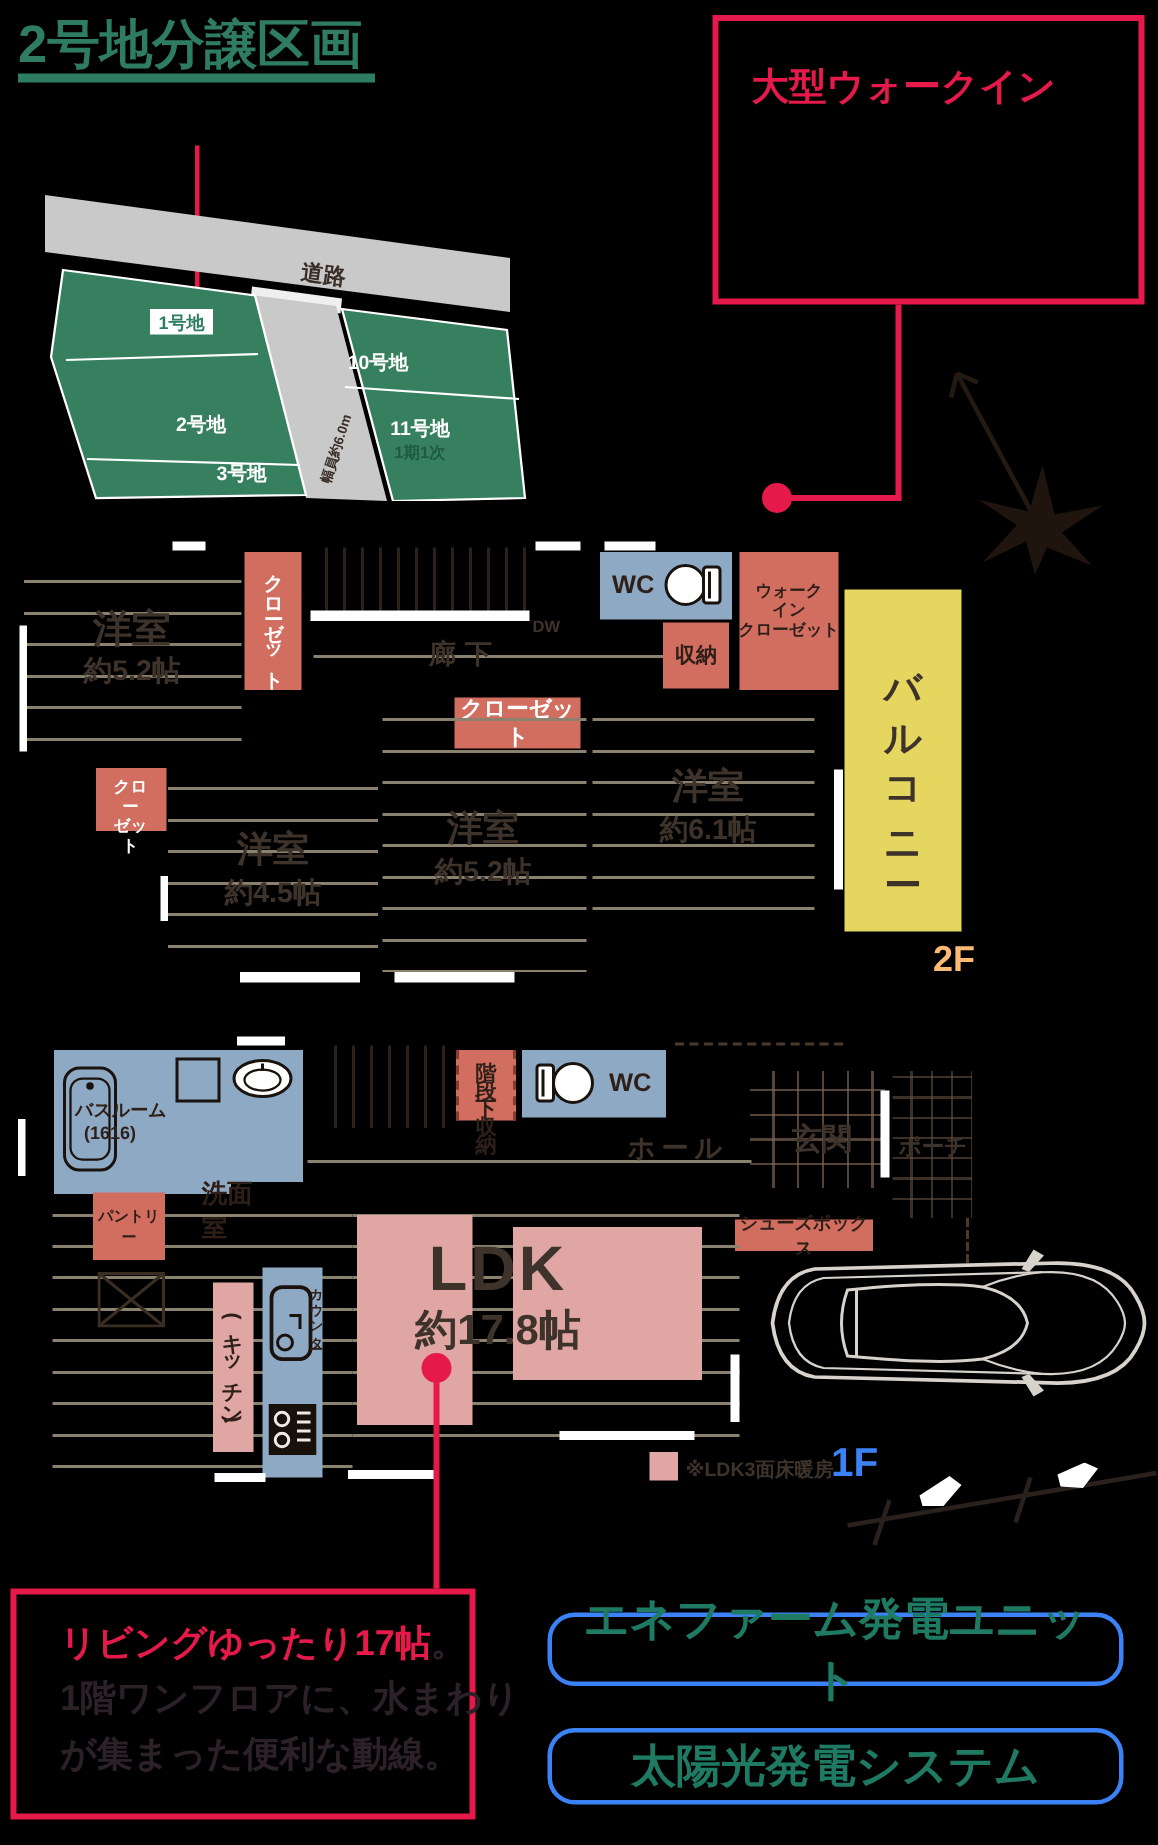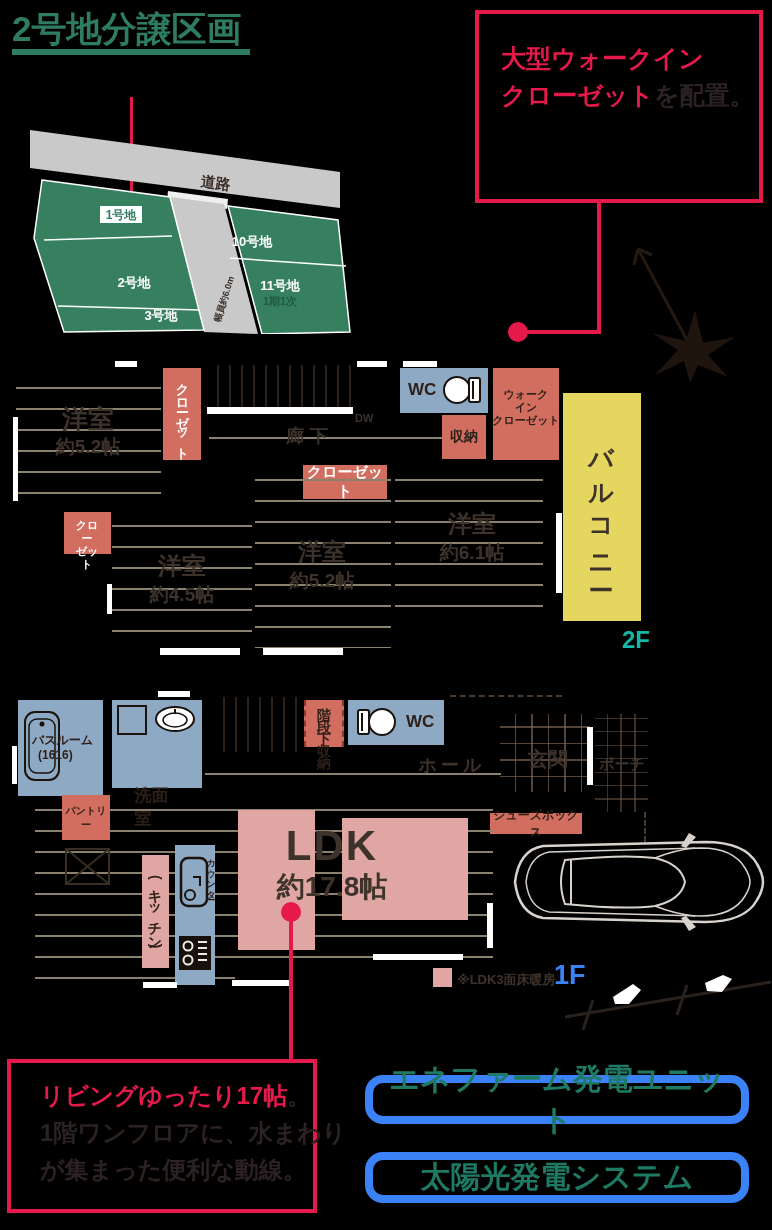--- a/index.html
+++ b/index.html
@@ -23,21 +23,21 @@
   .dk{color:#2b2127;}
   .grn{color:#2e7d63;}
   .pline{background:#e6194b;}
   .pring{border:3px solid #e6194b;border-radius:50%;}
   .pdot{background:#e6194b;border-radius:50%;}
   .cbox{border:4px solid #e6194b;}
   .entile{background-image:repeating-linear-gradient(0deg,transparent 0 15px,rgba(130,105,85,.65) 15px 16.5px),
           repeating-linear-gradient(90deg,transparent 0 15px,rgba(130,105,85,.65) 15px 16.5px);}
   .potile{background-image:repeating-linear-gradient(0deg,transparent 0 12px,rgba(110,88,70,.55) 12px 13.5px),
           repeating-linear-gradient(90deg,transparent 0 12px,rgba(110,88,70,.55) 12px 13.5px);}
-  .gbtn{border:8px solid #3b82f6;border-radius:18px;color:#1e7a63;font-weight:bold;font-size:30px;
+  .gbtn{border:3px solid #3b82f6;border-radius:18px;color:#1e7a63;font-weight:bold;font-size:30px;
         display:flex;align-items:center;justify-content:center;background:transparent;cursor:pointer;
         font-family:"Liberation Sans","DejaVu Sans",sans-serif;text-align:center;}
   .cl-line{white-space:nowrap;}
 </style>
 </head>
 <body>
 
 <div id="canvas">
 
   <div class="abs b grn" style="left:12px;top:6px;font-size:35px;">2号地分譲区画</div>
@@ -62,21 +62,20 @@
     <text x="114" y="165" font-size="13" font-weight="bold" fill="#fff" text-anchor="middle">2号地</text>
     <text x="141" y="198" font-size="13" font-weight="bold" fill="#fff" text-anchor="middle">3号地</text>
     <text x="232" y="124" font-size="13" font-weight="bold" fill="#fff" text-anchor="middle">10号地</text>
     <text x="260" y="168" font-size="13" font-weight="bold" fill="#fff" text-anchor="middle">11号地</text>
     <text x="260" y="183" font-size="11" font-weight="bold" fill="#1f5a41" text-anchor="middle">1期1次</text>
   </svg>
 
   <div class="abs cbox" style="left:475px;top:10px;width:280px;height:185px;">
     <div class="abs b" style="left:22px;top:26px;font-size:25px;line-height:37px;">
       <div class="cl-line"><span class="pk">大型ウォークイン</span></div>
-      <div class="cl-line"><span class="pk">クローゼット</span><span class="dk">を配置。</span></div>
     </div>
   </div>
   <div class="abs pline" style="left:597px;top:203px;width:4px;height:130px;"></div>
   <div class="abs pline" style="left:520px;top:330px;width:81px;height:4px;"></div>
   <div class="abs pdot" style="left:508px;top:322px;width:20px;height:20px;"></div>
 
   <svg class="abs" style="left:600px;top:225px;" width="140" height="160" viewBox="0 0 140 160">
     <g stroke="#241a12" stroke-width="3" fill="none">
       <line x1="95" y1="130" x2="38" y2="24"></line>
       <path d="M38,24 l-4,16 M38,24 l14,6"></path>
@@ -141,26 +140,26 @@
   <div class="abs b dim" style="left:322px;top:568px;font-size:19px;transform:translateX(-50%);">約5.2帖</div>
 
   <div class="abs flo" style="left:395px;top:460px;width:148px;height:163px;"></div>
   <div class="abs b dim" style="left:472px;top:508px;font-size:24px;transform:translateX(-50%);">洋室</div>
   <div class="abs b dim" style="left:472px;top:540px;font-size:19px;transform:translateX(-50%);">約6.1帖</div>
 
   <div class="abs win" style="left:13px;top:417px;width:5px;height:84px;"></div>
   <div class="abs win" style="left:107px;top:584px;width:5px;height:30px;"></div>
   <div class="abs win" style="left:160px;top:648px;width:80px;height:7px;"></div>
   <div class="abs win" style="left:263px;top:648px;width:80px;height:7px;"></div>
-  <div class="abs b" style="left:622px;top:626px;font-size:24px;color:#14b8a6;">2F</div>
+  <div class="abs b" style="left:622px;top:626px;font-size:24px;color:#fdba74;">2F</div>
 
   <div class="abs win" style="left:158px;top:691px;width:32px;height:6px;"></div>
   <div class="abs" style="left:450px;top:695px;width:112px;border-top:2px dashed #4a3a2c;"></div>
 
-  <div class="abs blue" style="left:18px;top:700px;width:85px;height:96px;">
+  <div class="abs blue" style="left:36px;top:700px;width:85px;height:96px;padding-left:33px;">
     <svg class="abs" style="left:5px;top:10px;" width="38" height="72" viewBox="0 0 38 72">
       <rect x="2" y="2" width="34" height="68" rx="10" fill="none" stroke="#1a120d" stroke-width="2"></rect>
       <rect x="6" y="9" width="26" height="54" rx="8" fill="none" stroke="#1a120d" stroke-width="1.5"></rect>
       <circle cx="19" cy="14" r="2.5" fill="#1a120d"></circle>
     </svg>
     <div class="abs b dks" style="left:14px;top:32px;font-size:12px;">バスルーム</div>
     <div class="abs b dks" style="left:20px;top:48px;font-size:12px;">(1616)</div>
   </div>
 
   <div class="abs blue" style="left:112px;top:700px;width:90px;height:88px;">

